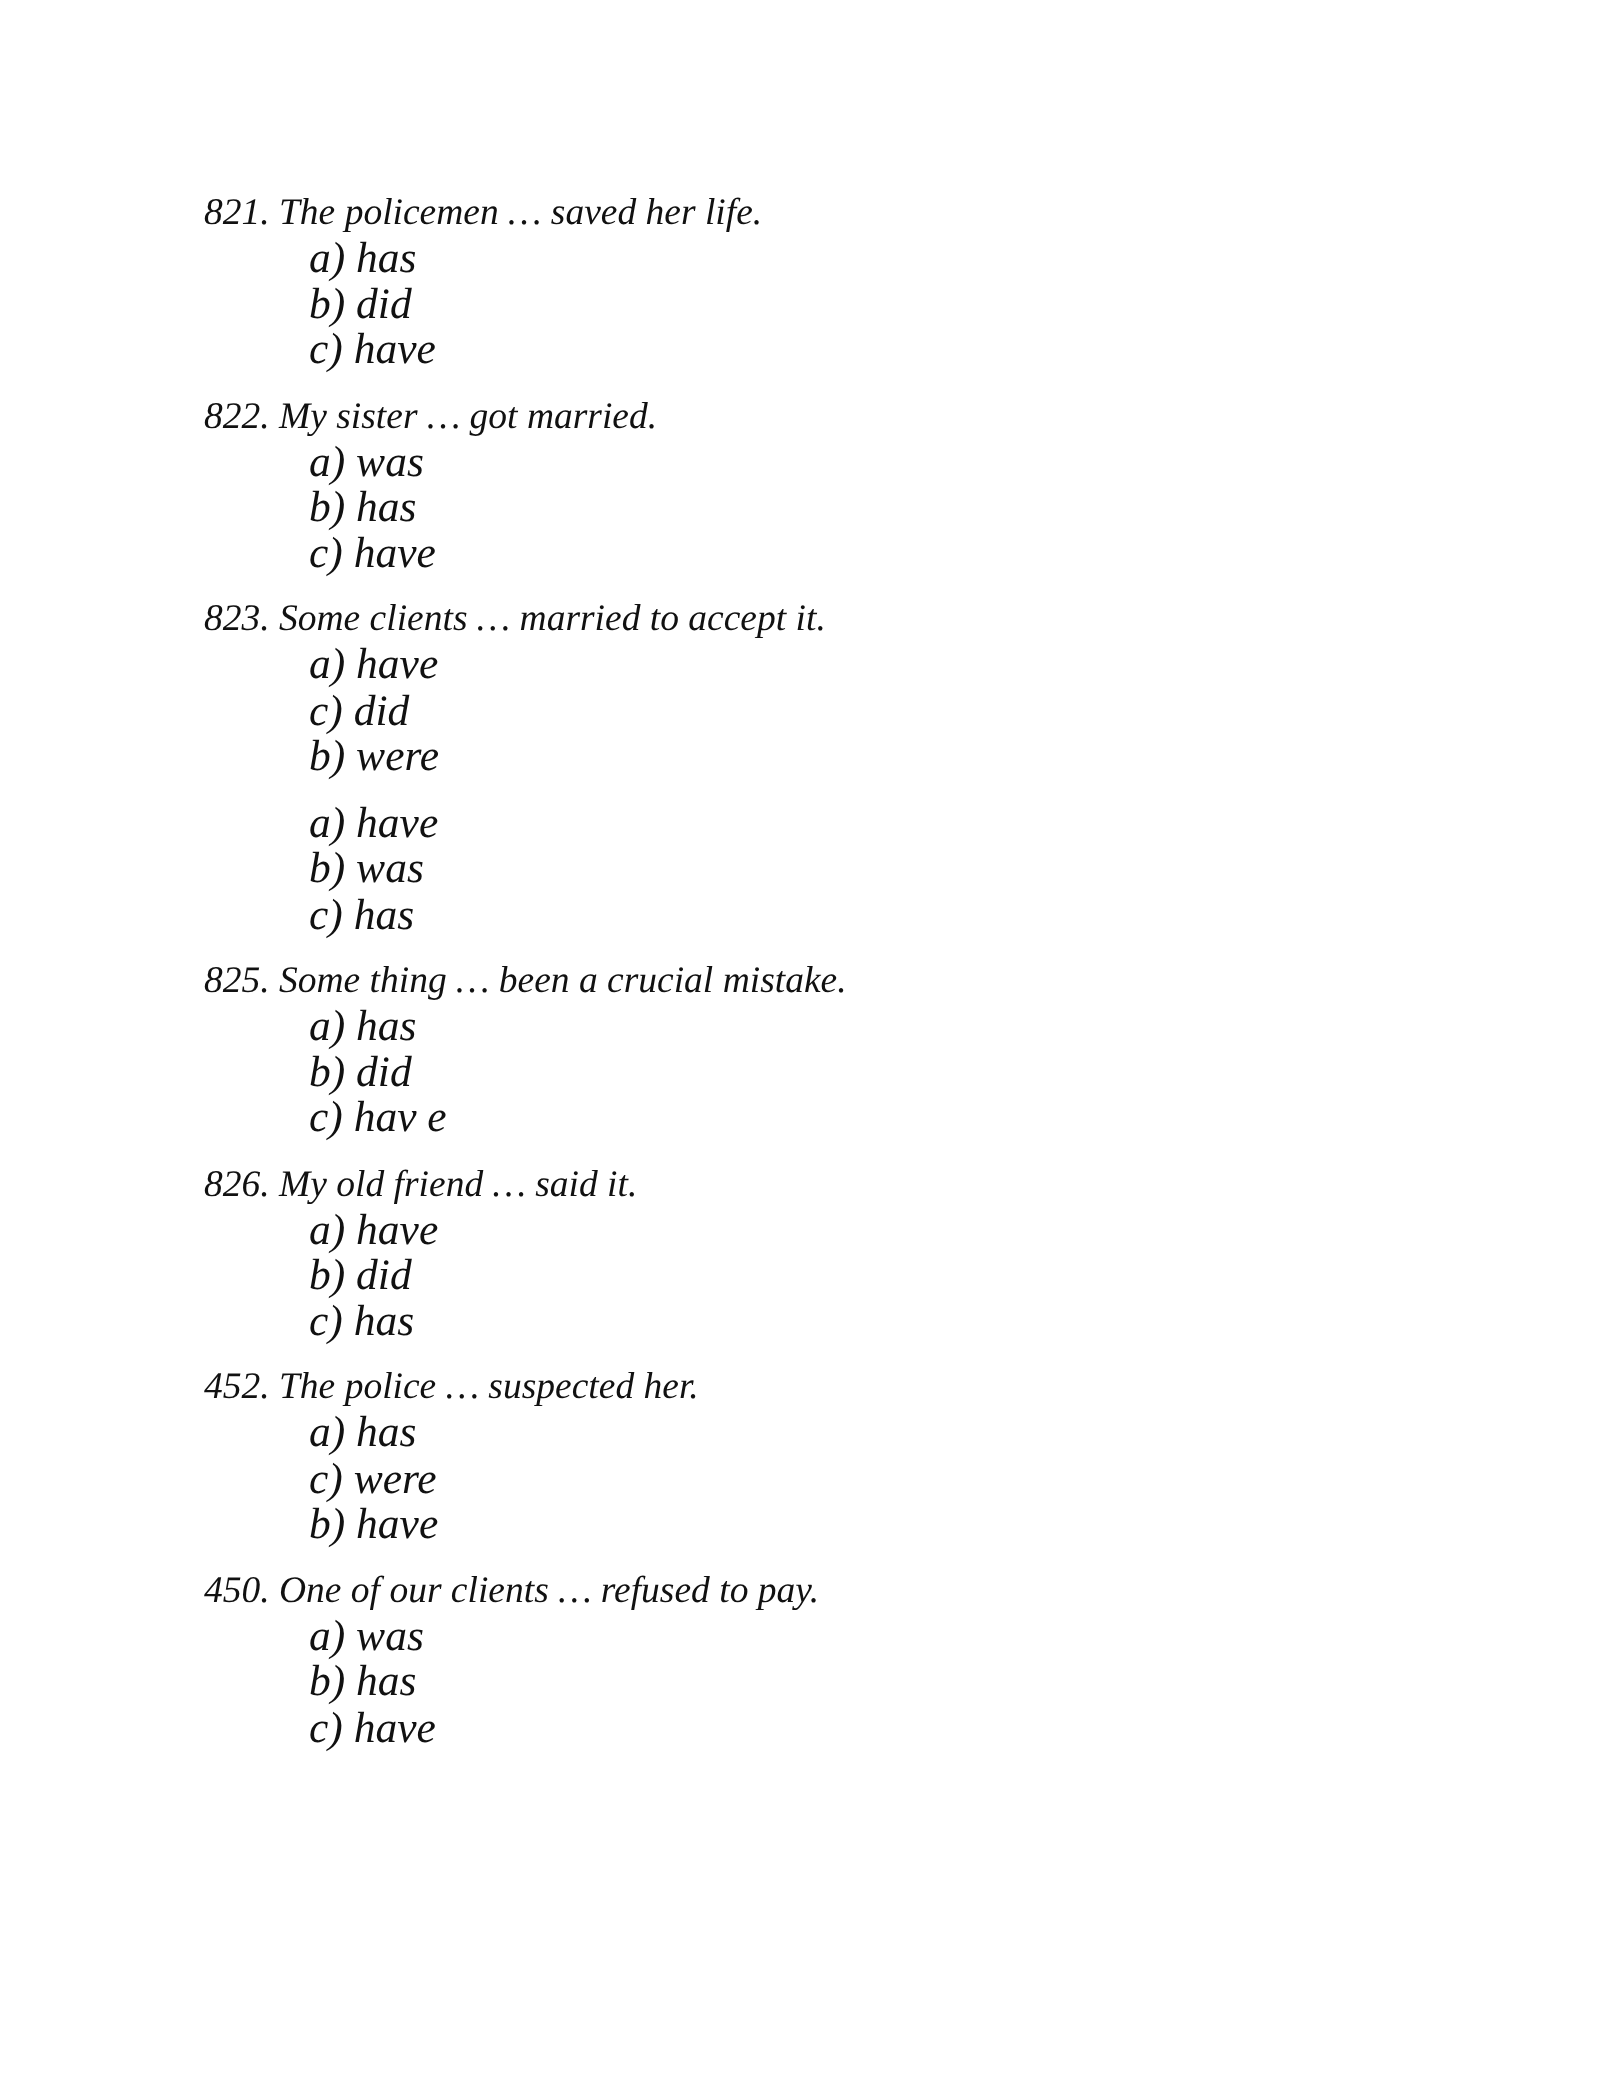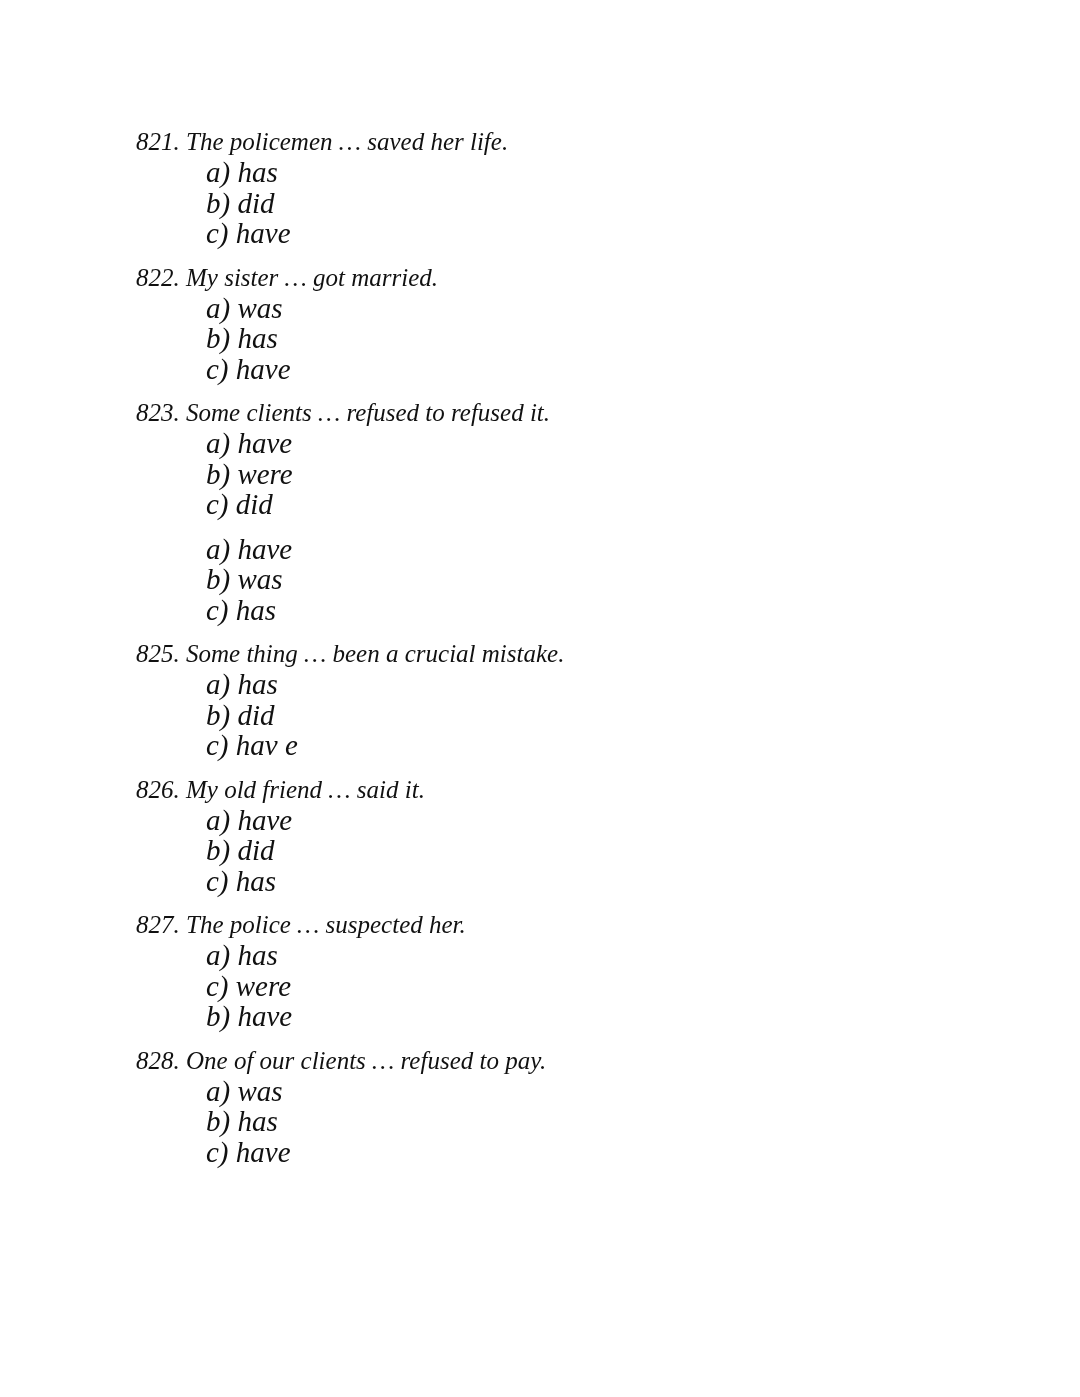--- a/index.html
+++ b/index.html
@@ -23,47 +23,47 @@
       <div class="opt">b) did</div>
       <div class="opt">c) have</div>
     </div>
     <div class="question">
       <div class="q-line"><span>822.</span><span> </span><span>My sister … got married.</span></div>
       <div class="opt">a) was</div>
       <div class="opt">b) has</div>
       <div class="opt">c) have</div>
     </div>
     <div class="question">
-      <div class="q-line"><span>823.</span><span> </span><span>Some clients … refused to refused it.</span></div>
+      <div class="q-line"><span>823.</span><span> </span><span>Some clients … married to accept it.</span></div>
       <div class="opt">a) have</div>
+      <div class="opt">c) did</div>
       <div class="opt">b) were</div>
-      <div class="opt">c) did</div>
     </div>
     <div class="question">
       <div class="opt">a) have</div>
       <div class="opt">b) was</div>
       <div class="opt">c) has</div>
     </div>
     <div class="question">
       <div class="q-line"><span>825.</span><span> </span><span>Some thing … been a crucial mistake.</span></div>
       <div class="opt">a) has</div>
       <div class="opt">b) did</div>
       <div class="opt">c) hav e</div>
     </div>
     <div class="question">
       <div class="q-line"><span>826.</span><span> </span><span>My old friend … said it.</span></div>
       <div class="opt">a) have</div>
       <div class="opt">b) did</div>
       <div class="opt">c) has</div>
     </div>
     <div class="question">
-      <div class="q-line"><span>827.</span><span> </span><span>The police … suspected her.</span></div>
+      <div class="q-line"><span>452.</span><span> </span><span>The police … suspected her.</span></div>
       <div class="opt">a) has</div>
       <div class="opt">c) were</div>
       <div class="opt">b) have</div>
     </div>
     <div class="question">
-      <div class="q-line"><span>828.</span><span> </span><span>One of our clients … refused to pay.</span></div>
+      <div class="q-line"><span>450.</span><span> </span><span>One of our clients … refused to pay.</span></div>
       <div class="opt">a) was</div>
       <div class="opt">b) has</div>
       <div class="opt">c) have</div>
     </div>
   </div>
 
 </body></html>

